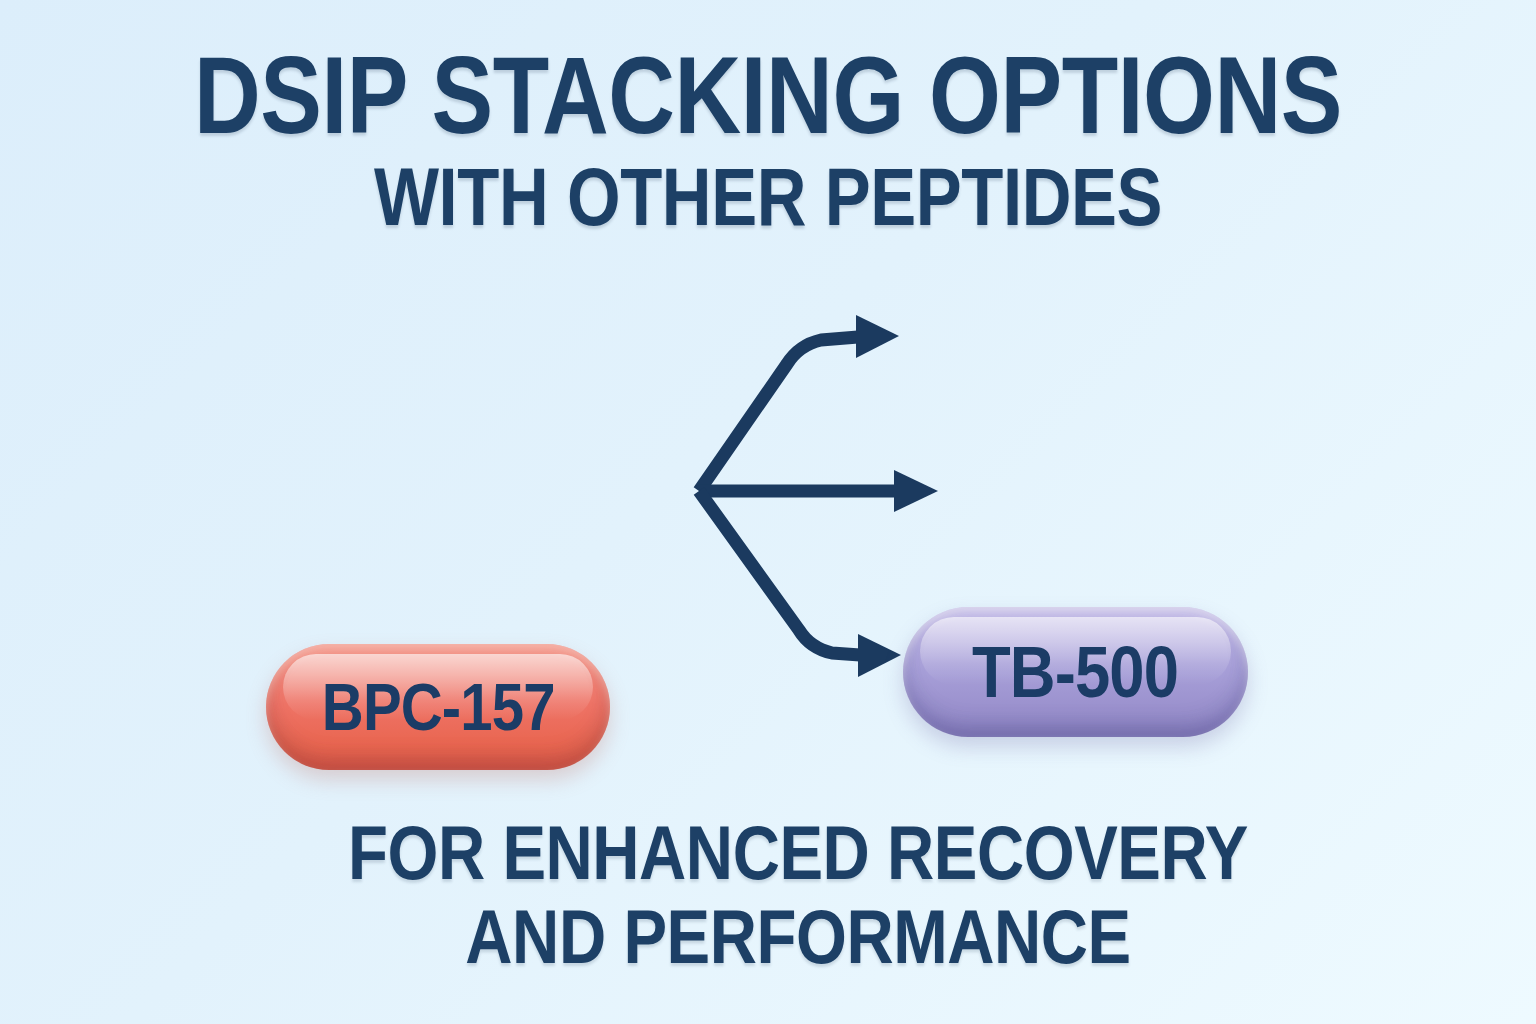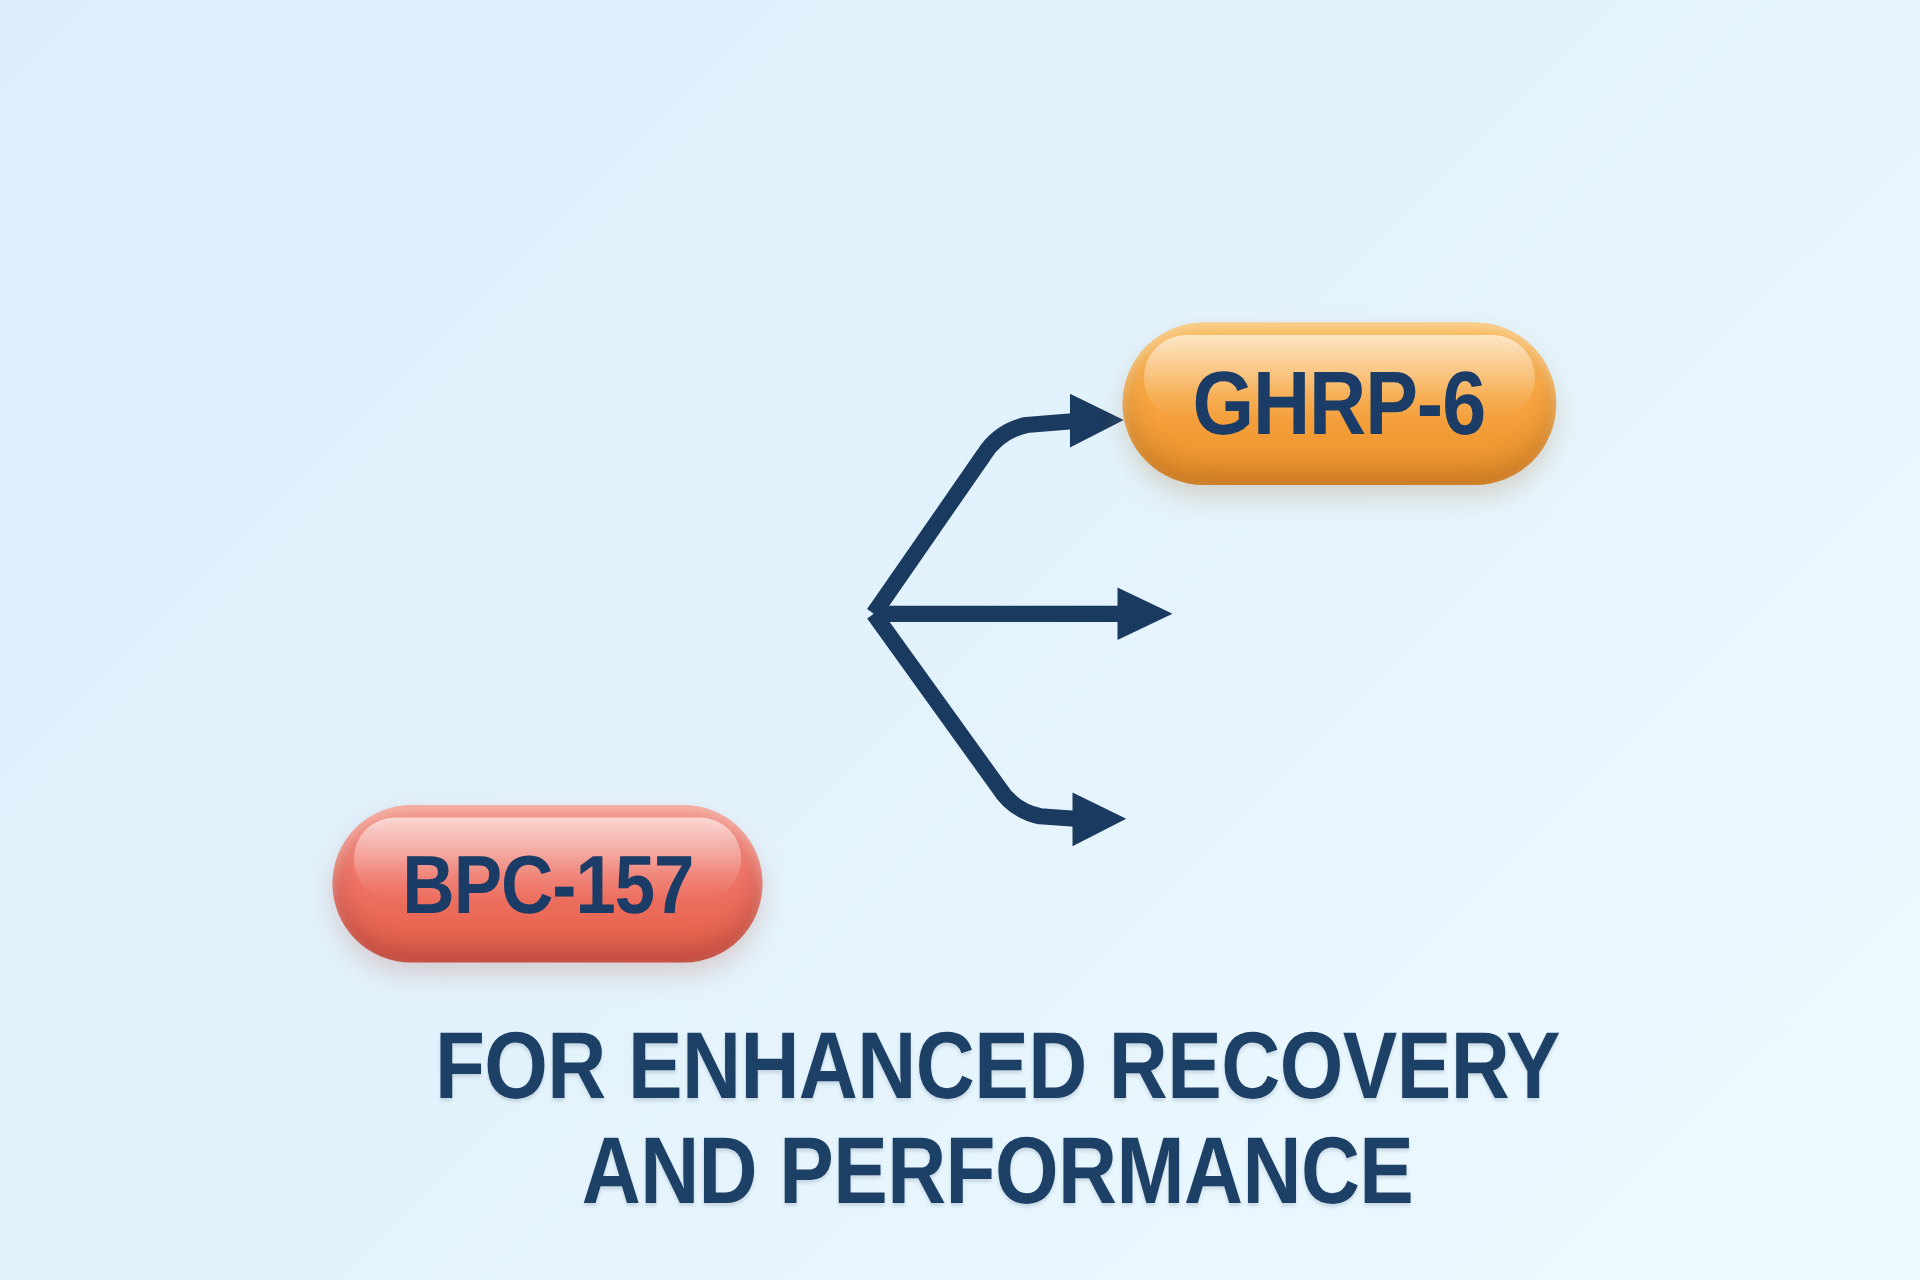--- a/index.html
+++ b/index.html
@@ -156,40 +156,44 @@
     width: 1536px;
     height: 1024px;
     pointer-events: none;
   }
 </style>
 </head>
 <body>
 
 <div class="canvas">
 
+  <div class="title-block">
+    <div class="title-line1">DSIP STACKING OPTIONS</div>
+    <div class="title-line2">WITH OTHER PEPTIDES</div>
+  </div>
 
   <svg class="arrows-svg" viewBox="0 0 1536 1024">
     <g stroke="#1b3a5f" stroke-width="13" fill="none" stroke-linejoin="round">
       <path d="M699 491 L787 364 Q799 345 821 340 L858 337"></path>
       <path d="M699 491 H896"></path>
       <path d="M699 491 L799 630 Q810 648 832 653 L860 655"></path>
     </g>
     <g fill="#1b3a5f" stroke="none">
       <polygon points="856,315 899,336 856,358"></polygon>
       <polygon points="894,470 938,491 894,512"></polygon>
       <polygon points="858,634 901,655 858,677"></polygon>
     </g>
   </svg>
 
 
-  <div class="pill pill-ghrp6">
-    <span class="pill-label">GHRP-6</span>
-  </div>
-
-
+
+
+  <div class="pill pill-tb500">
+    <span class="pill-label">TB-500</span>
+  </div>
 
   <div class="pill pill-bpc157">
     <span class="pill-label">BPC-157</span>
   </div>
 
   <div class="footer-block">
     <div class="footer-line">FOR ENHANCED RECOVERY</div>
     <div class="footer-line">AND PERFORMANCE</div>
   </div>
 

